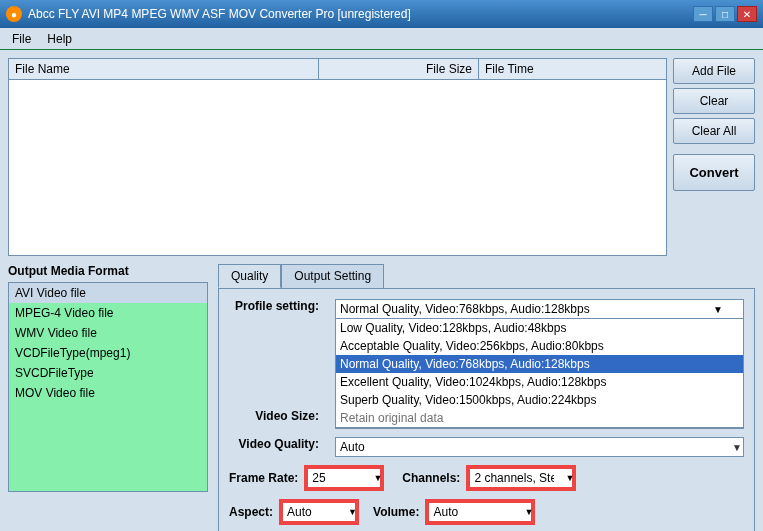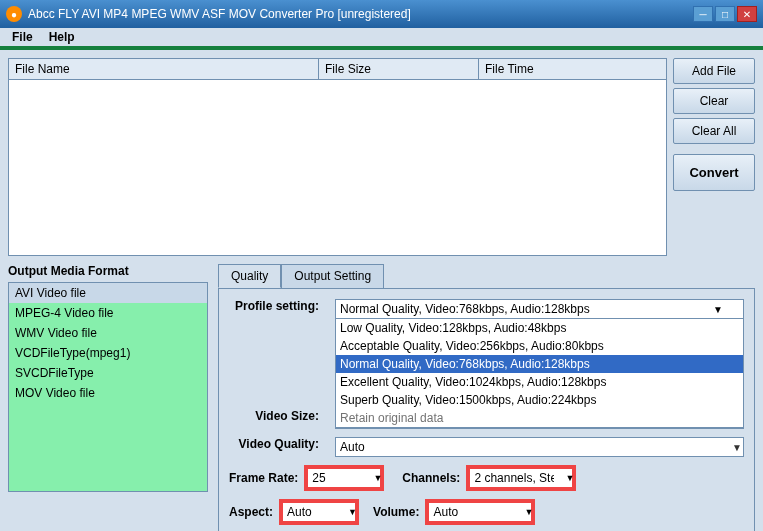--- a/index.html
+++ b/index.html
@@ -55,22 +55,21 @@
     }
     .title-btn.close { background: #d04040; border-color: #a02020; }
 
     
     .menu-bar {
       background: #d4e0ec;
       height: 22px;
       display: flex;
       align-items: center;
       padding: 0 4px;
-      border-bottom: 4px solid #15803d;
-      font-weight: bold;
+      border-bottom: 1px solid #15803d;
     }
     .menu-item {
       padding: 2px 8px;
       cursor: pointer;
       color: #000;
     }
 
     
     .main-content {
       padding: 8px;
@@ -94,21 +93,21 @@
       background: #e0eaf4;
       border-bottom: 1px solid #7090b0;
     }
     .file-list-header-cell {
       padding: 3px 6px;
       border-right: 1px solid #7090b0;
       color: #000;
       font-size: 12px;
     }
     .file-list-header-cell:first-child { width: 310px; }
-    .file-list-header-cell:nth-child(2) { width: 160px; }
+    .file-list-header-cell:nth-child(2) { width: 160px; text-align: right; }
     .file-list-header-cell:nth-child(3) { flex: 1; border-right: none; }
     .file-list-body {
       height: 175px;
       background: white;
     }
     .file-action-buttons {
       display: flex;
       flex-direction: column;
       gap: 4px;
       width: 82px;

